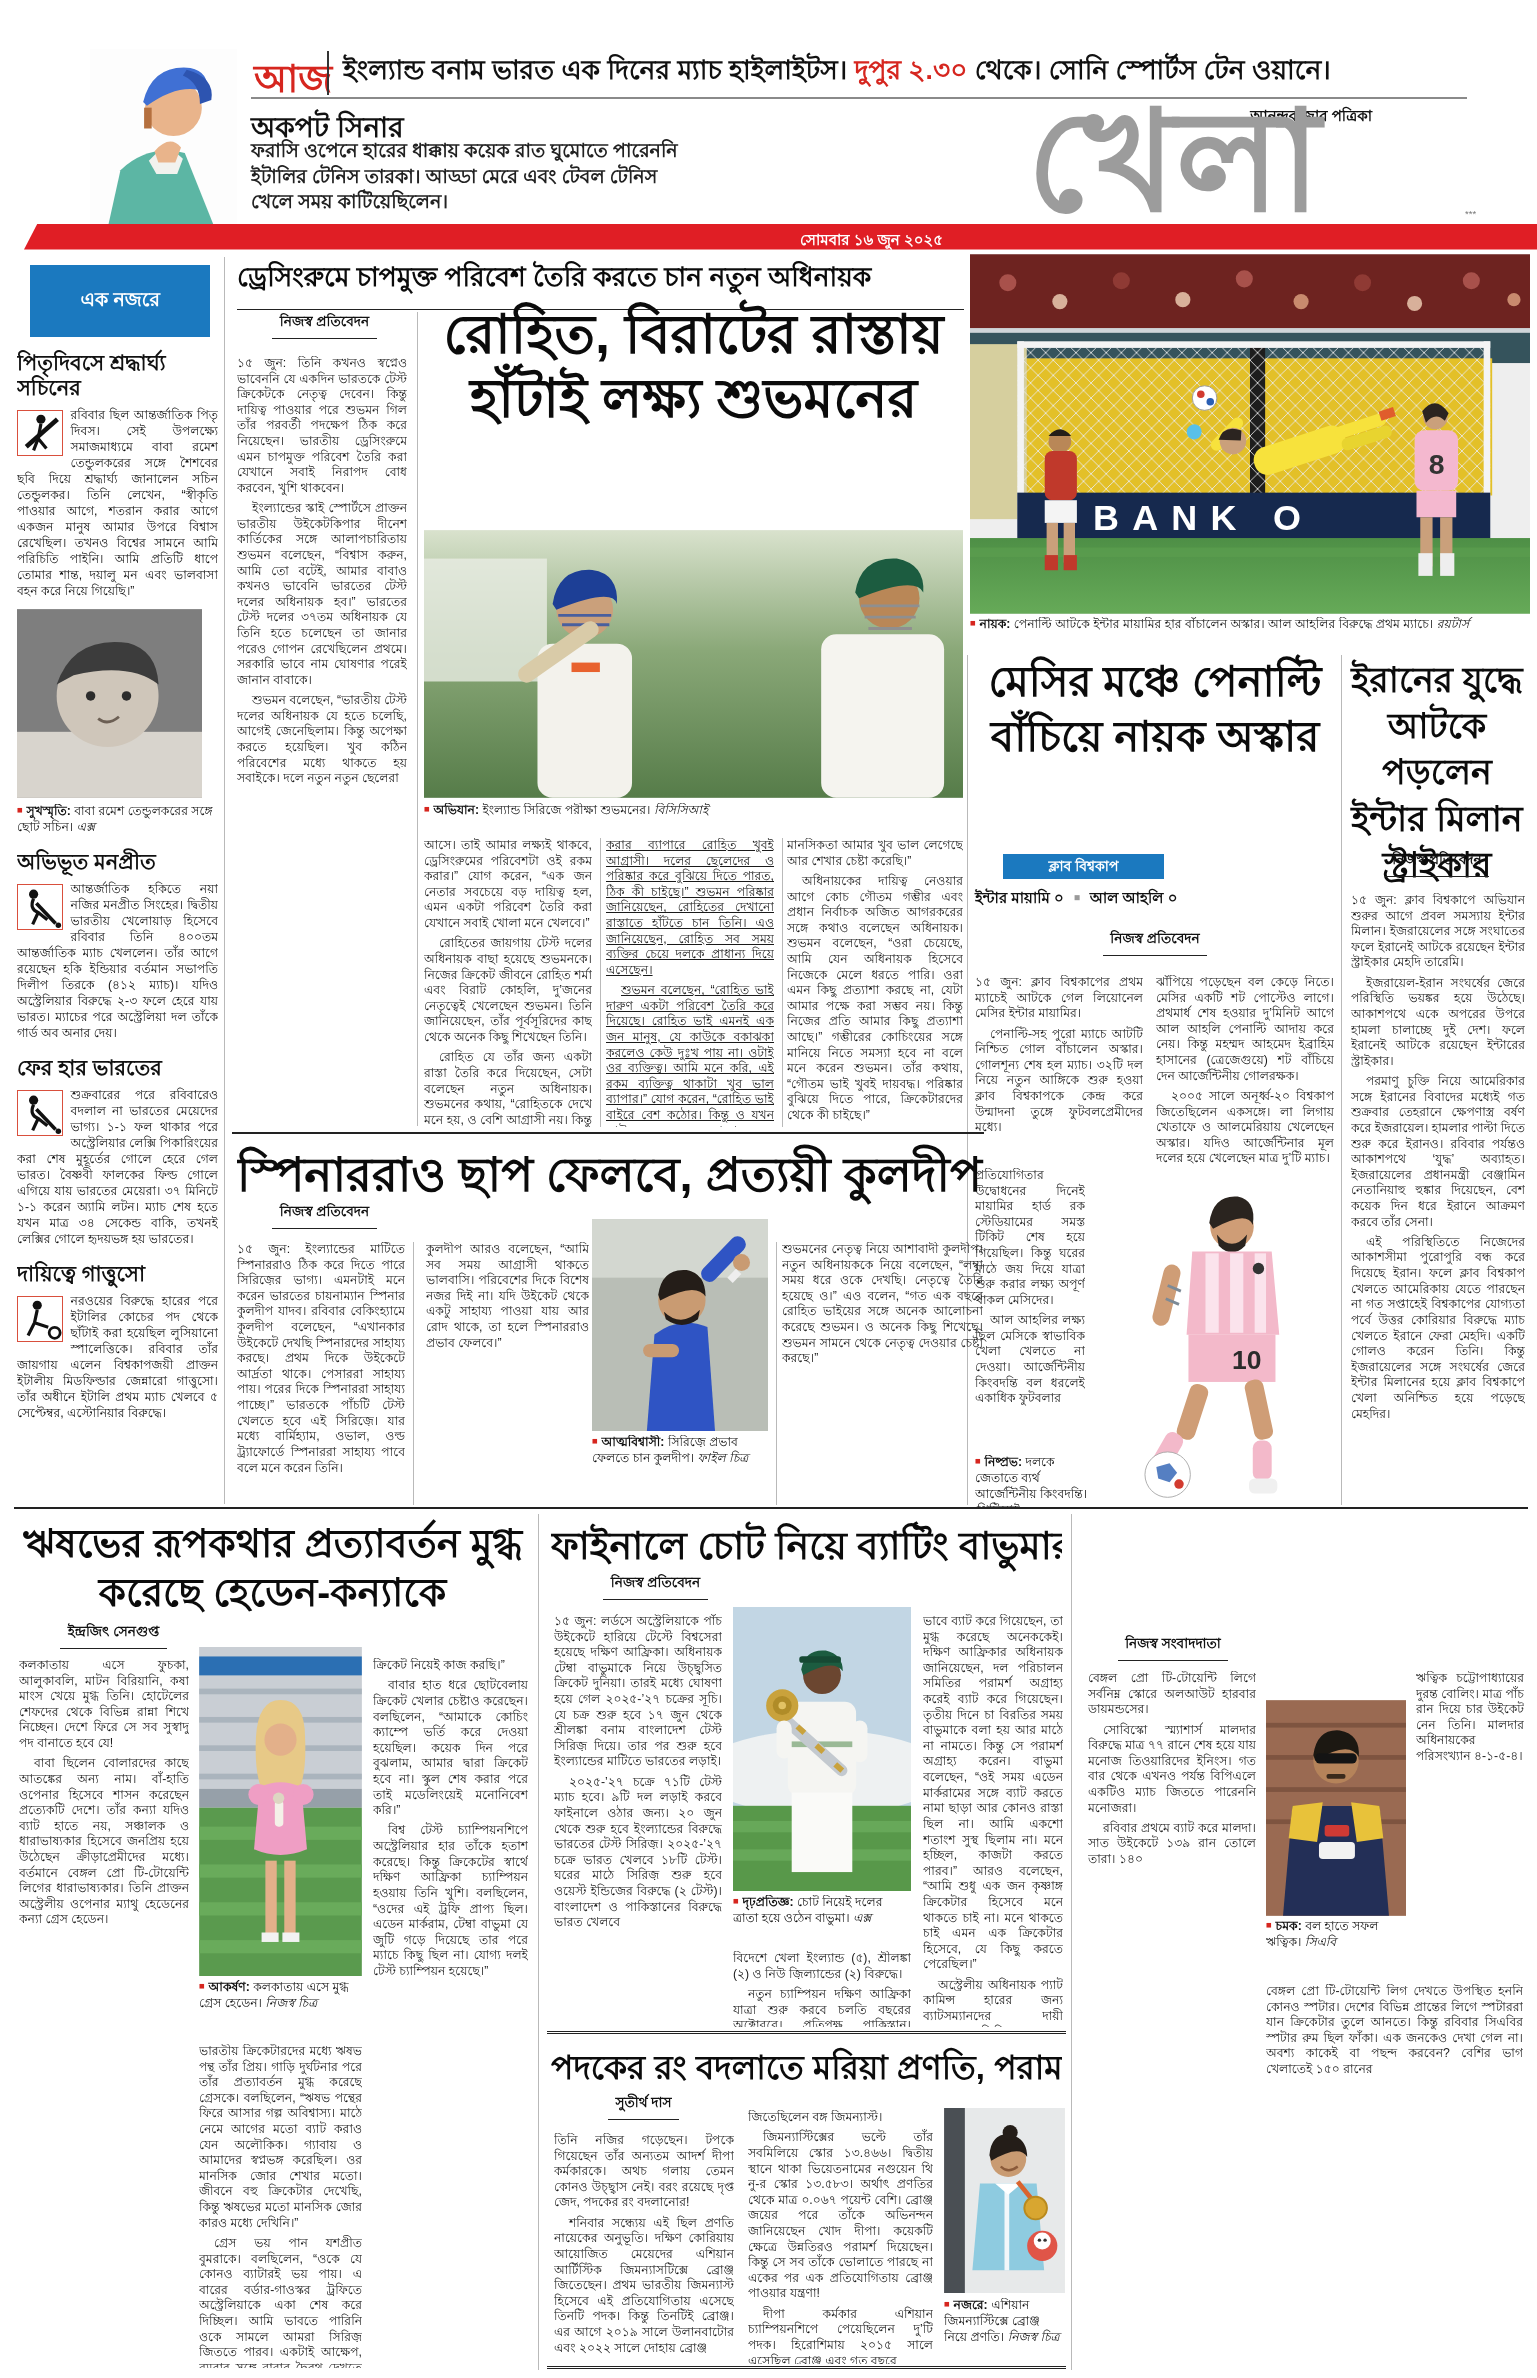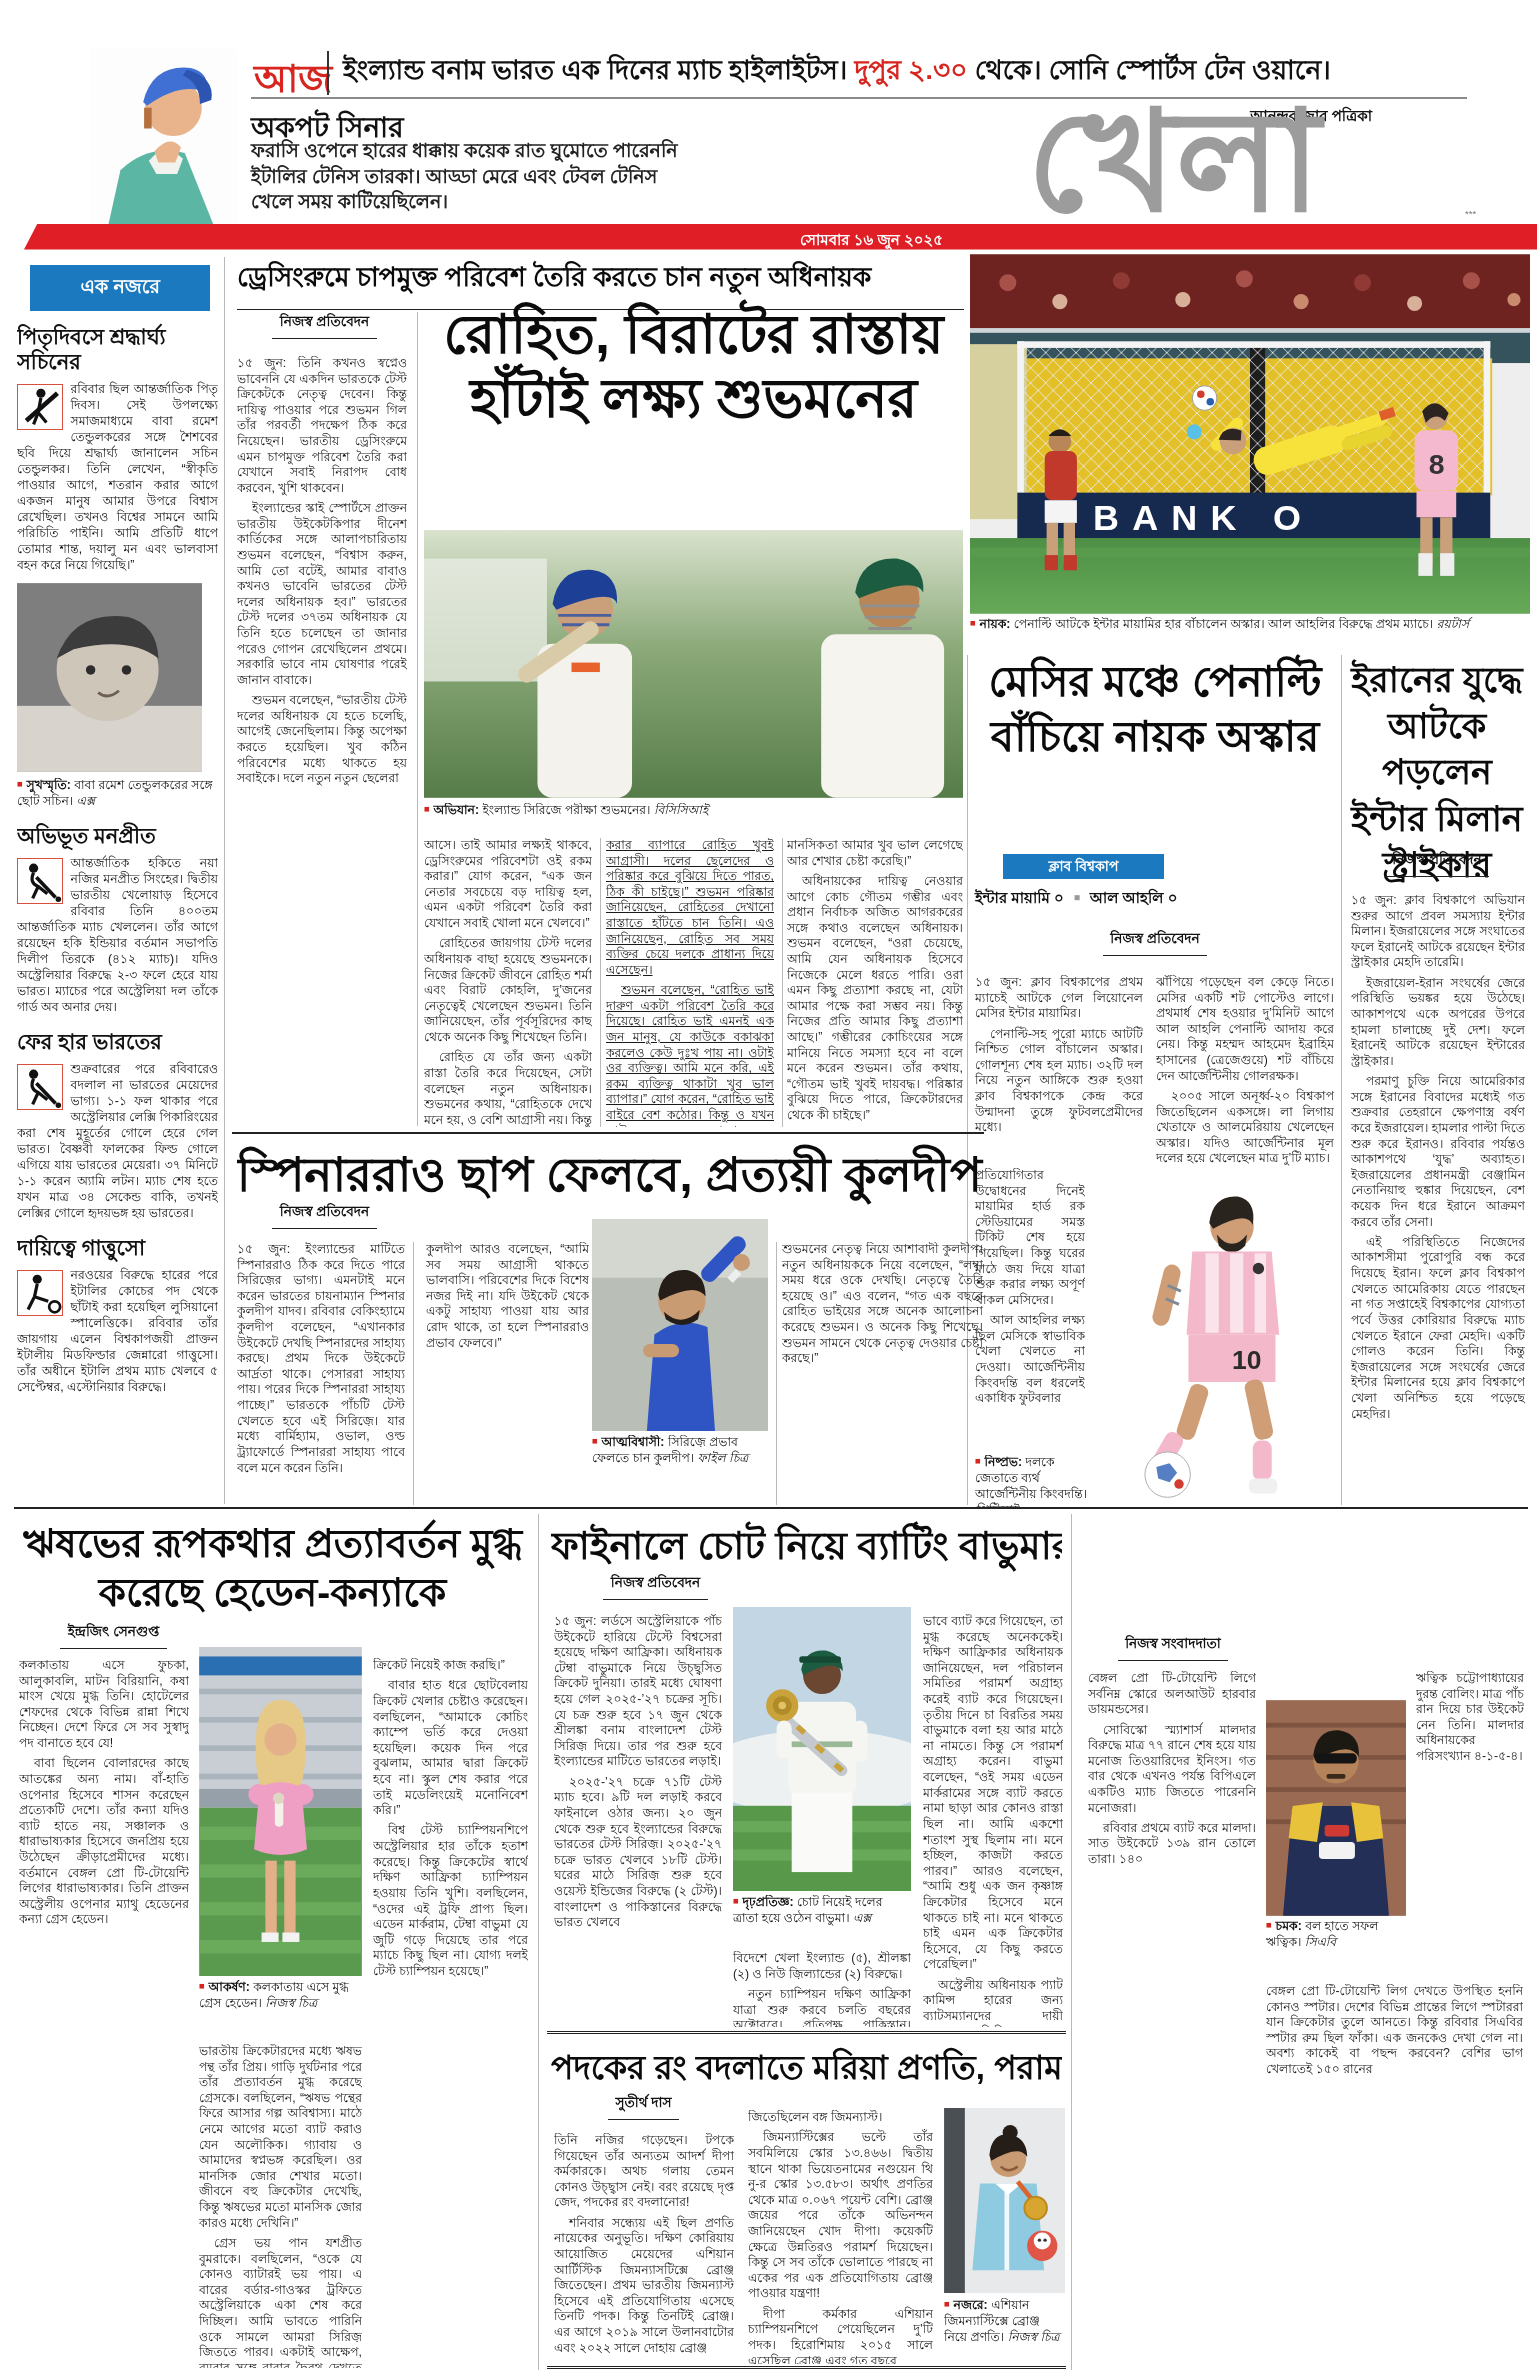--- a/index.html
+++ b/index.html
@@ -27,21 +27,21 @@
   #sinner-text{font-size:19px;line-height:1.35;font-weight:bold;color:#222;}
   #masthead-brand{font-size:15px;font-weight:bold;text-align:right;}
   #masthead-logo{font-size:140px;font-weight:bold;color:#9c9c9c;line-height:0.95;z-index:3;}
   #date-bar{position:absolute;left:24px;top:224px;width:1514px;height:25.6px;background:#e01e25;
             clip-path:polygon(13.2px 0,100% 0,100% 100%,0 100%);}
   #date-text{position:absolute;left:800px;top:228px;color:#fff;font-size:15px;font-weight:bold;z-index:2;}
   #edition-mark{font-size:9.5px;color:#777;}
   
   #sidebar{left:17px;top:265px;width:201px;height:1238px;overflow:hidden;}
   #sidebar .sb-title{width:180px;margin-left:13.2px;background:#1b79bf;color:#fff;text-align:center;
-      font-size:19px;font-weight:bold;padding:7px 0;margin-bottom:11.4px;}
+      font-size:19px;font-weight:bold;padding:20px 0;margin-bottom:11.4px;}
   #sidebar h3{font-size:21px;font-weight:bold;margin:13.2px 0 7.6px 0;line-height:1.2;}
   #sidebar .icon{float:left;width:44px;height:44px;border:1.9px solid #d94f3d;background:#fff;
       margin:1.9px 7.6px 1.9px 0;}
   #sidebar .icon svg{width:100%;height:100%;}
   #sidebar .sb-body{font-size:12.3px;line-height:1.3;text-align:justify;}
   #sidebar .sb-photo{width:185px;height:189px;margin:9.5px 0 5.7px 0;overflow:hidden;}
   #sidebar .sb-photo svg{width:100%;height:100%;}
   
   #scorebox{position:absolute;left:1003px;top:854px;width:161px;height:24.6px;background:#1b79bf;
       color:#fff;font-size:14px;font-weight:bold;text-align:center;line-height:24.6px;}

